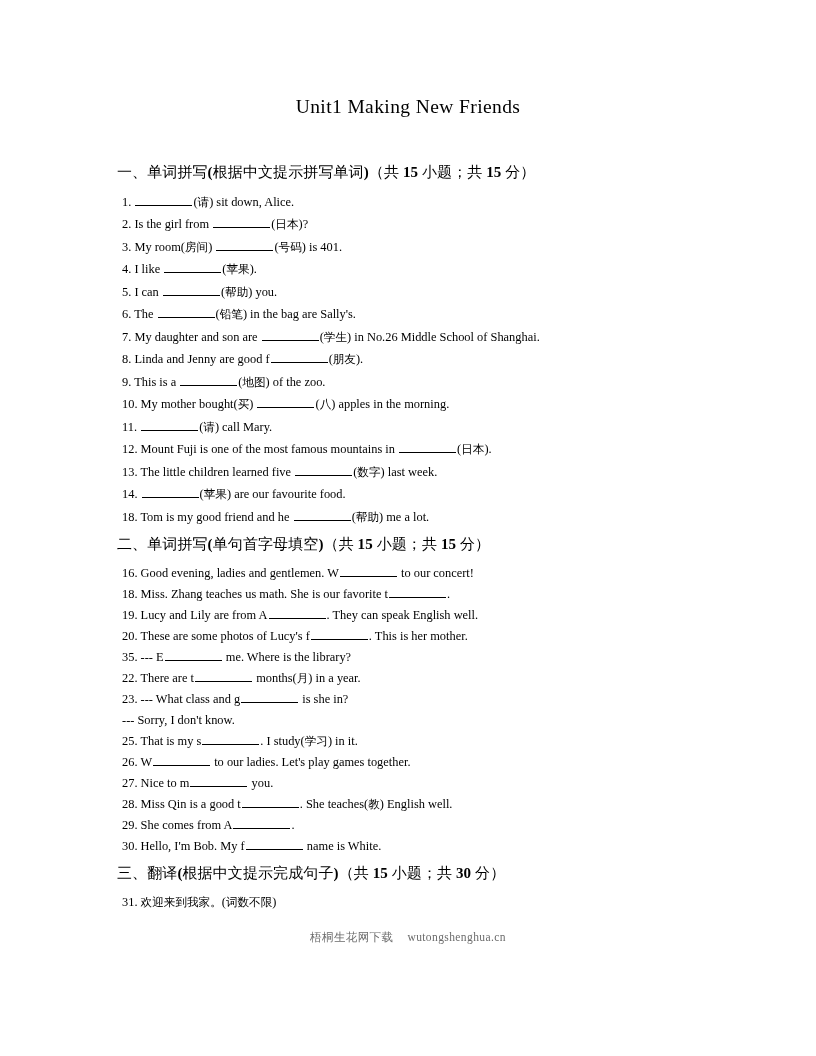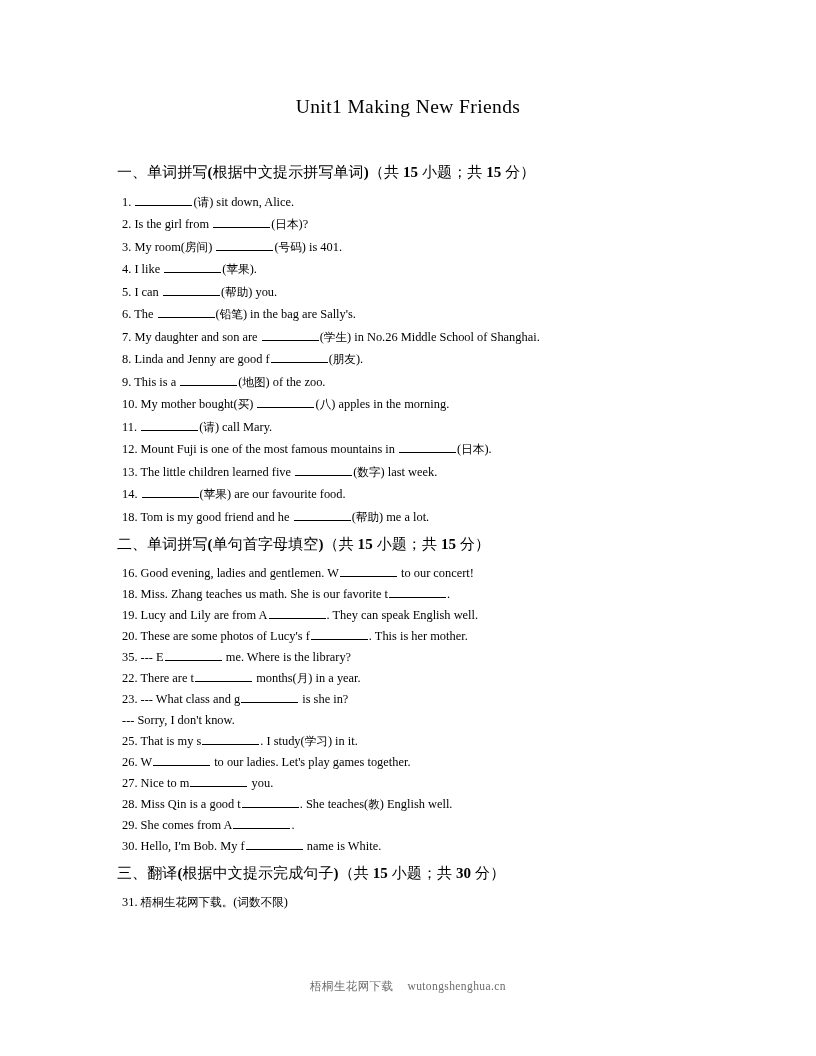--- a/index.html
+++ b/index.html
@@ -79,21 +79,21 @@
   }
   .section-heading .cn-h {
     font-family: "DejaVu Sans", "Liberation Sans", sans-serif;
     font-weight: normal;
     font-size: 15px;
     margin-top: 20px;
   }
   .footer {
     position: absolute;
     left: 0;
-    top: 979px;
+    top: 930px;
     width: 816px;
     text-align: center;
     font-size: 11.5px;
     color: #6b6b6b;
     letter-spacing: 0.4px;
   }
   .footer .fcn {
     font-family: "DejaVu Sans", "Liberation Sans", sans-serif;
     font-size: 11.5px;
   }
@@ -148,21 +148,21 @@
           <li class="q"><span>27. </span><span>Nice to m</span><span class="blank blank-w"></span><span> you.</span></li>
           <li class="q"><span>28. </span><span>Miss Qin is a good t</span><span class="blank blank-w"></span><span>. She teaches(<span class="cn">教</span>) English well.</span></li>
           <li class="q"><span>29. </span><span>She comes from A</span><span class="blank blank-w"></span><span>.</span></li>
           <li class="q"><span>30. </span><span>Hello, I'm Bob. My f</span><span class="blank blank-w"></span><span> name is White.</span></li>
         </ul>
     </div>
 
     <div class="section-3">
       <div class="section-heading"><span class="cn-h">三、翻译</span>(<span class="cn-h">根据中文提示完成句子</span>)<span class="cn-h">（共</span> 15 <span class="cn-h">小题；共</span> 30 <span class="cn-h">分）</span></div>
       <ul class="items" id="list-2">
-          <li class="q"><span>31. </span><span><span class="cn">梧桐生花网下载。</span>(<span class="cn">词数不限</span>)</span></li>
+          <li class="q"><span>31. </span><span><span class="cn">欢迎来到我家。</span>(<span class="cn">词数不限</span>)</span></li>
         </ul>
     </div>
 
   </div>
 
   <div class="footer">
     <span class="fcn">梧桐生花网下载</span><span class="furl">wutongshenghua.cn</span>
   </div>
 
 </div>

